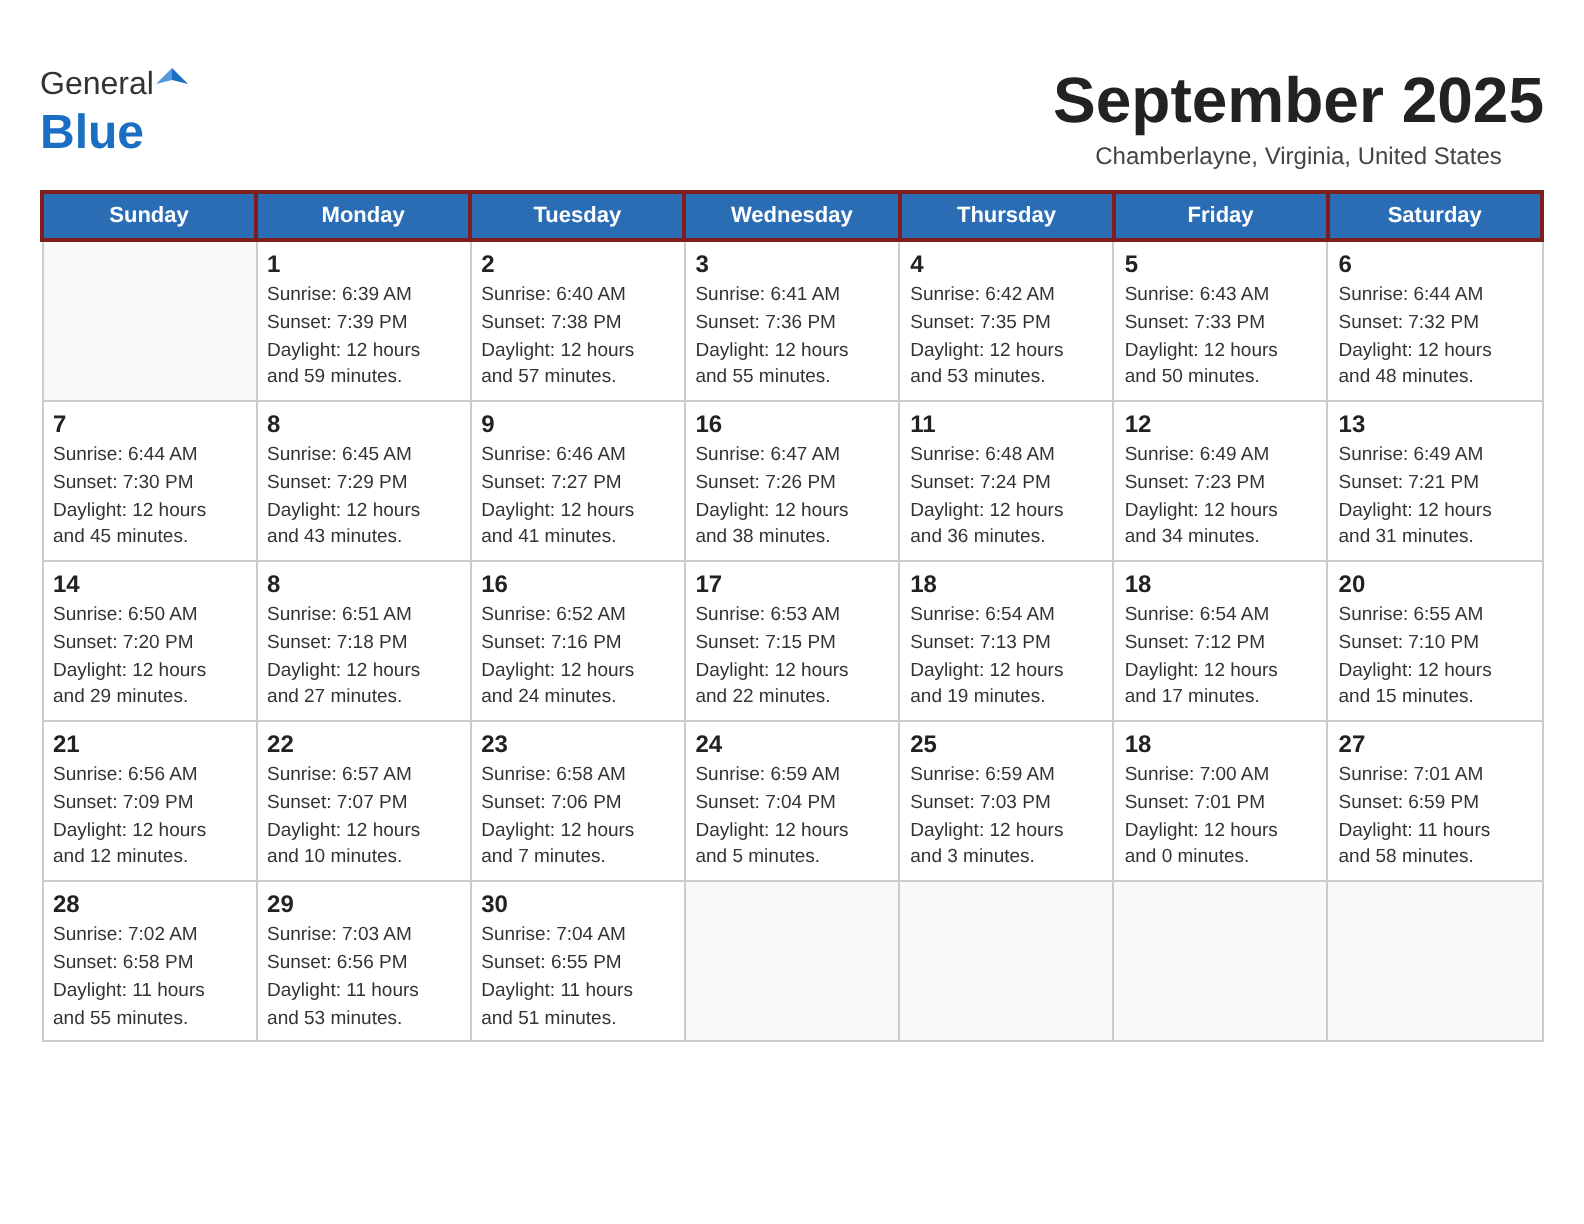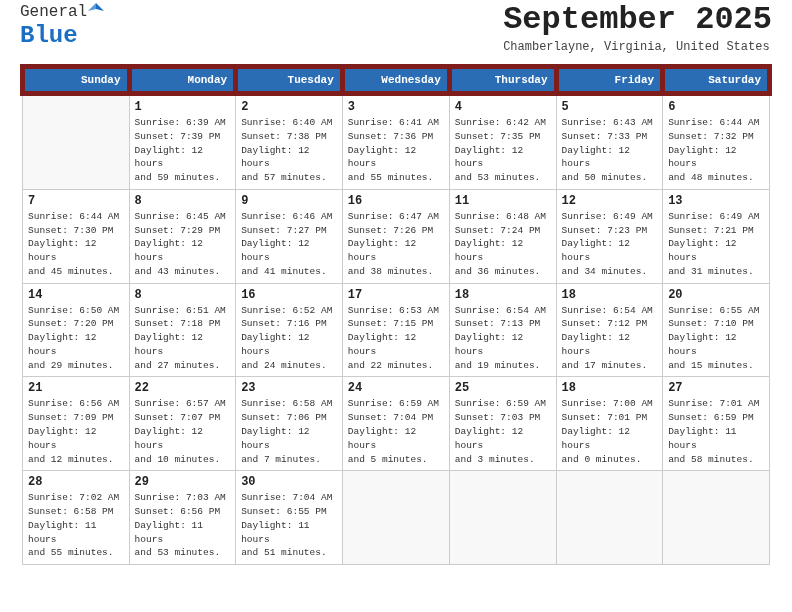--- a/index.html
+++ b/index.html
@@ -6,63 +6,62 @@
     body {
       width: 792px;
       height: 612px;
       font-family: Arial, sans-serif;
       background: #fff;
       overflow: hidden;
     }
     .page {
       width: 792px;
       height: 612px;
-      padding: 1px 20px;
-      font-family: Liberation Mono, monospace;
+      padding: 32px 20px;
     }
     .header {
       display: flex;
       justify-content: space-between;
       align-items: flex-start;
       margin-bottom: 10px;
     }
     .logo {
       display: flex;
       flex-direction: column;
       align-items: flex-start;
     }
     .logo-general { color: #333; }
     .logo-blue { color: #1a6fc4; }
     .title-block {
-      text-align: left;
+      text-align: center;
       margin-left: 16px;
     }
     .month-title {
       font-size: 32px;
       font-weight: bold;
       color: #222;
     }
     .location-title {
       font-size: 12px;
       color: #444;
       margin-top: 2px;
     }
     .calendar {
       width: 100%;
       border-collapse: collapse;
       font-size: 10px;
     }
     .calendar th {
       background: #2a6db5;
       color: #fff;
-      text-align: right;
+      text-align: center;
       padding: 5px 6px;
       font-size: 11px;
       font-weight: bold;
-      border: 5px solid #7f1d1d;
+      border: 2px solid #7f1d1d;
     }
     .calendar td {
       border: 1px solid #ccc;
       vertical-align: top;
       padding: 4px 5px;
       width: 108px;
       min-height: 75px;
       background: #fff;
     }
     .calendar td.empty {

